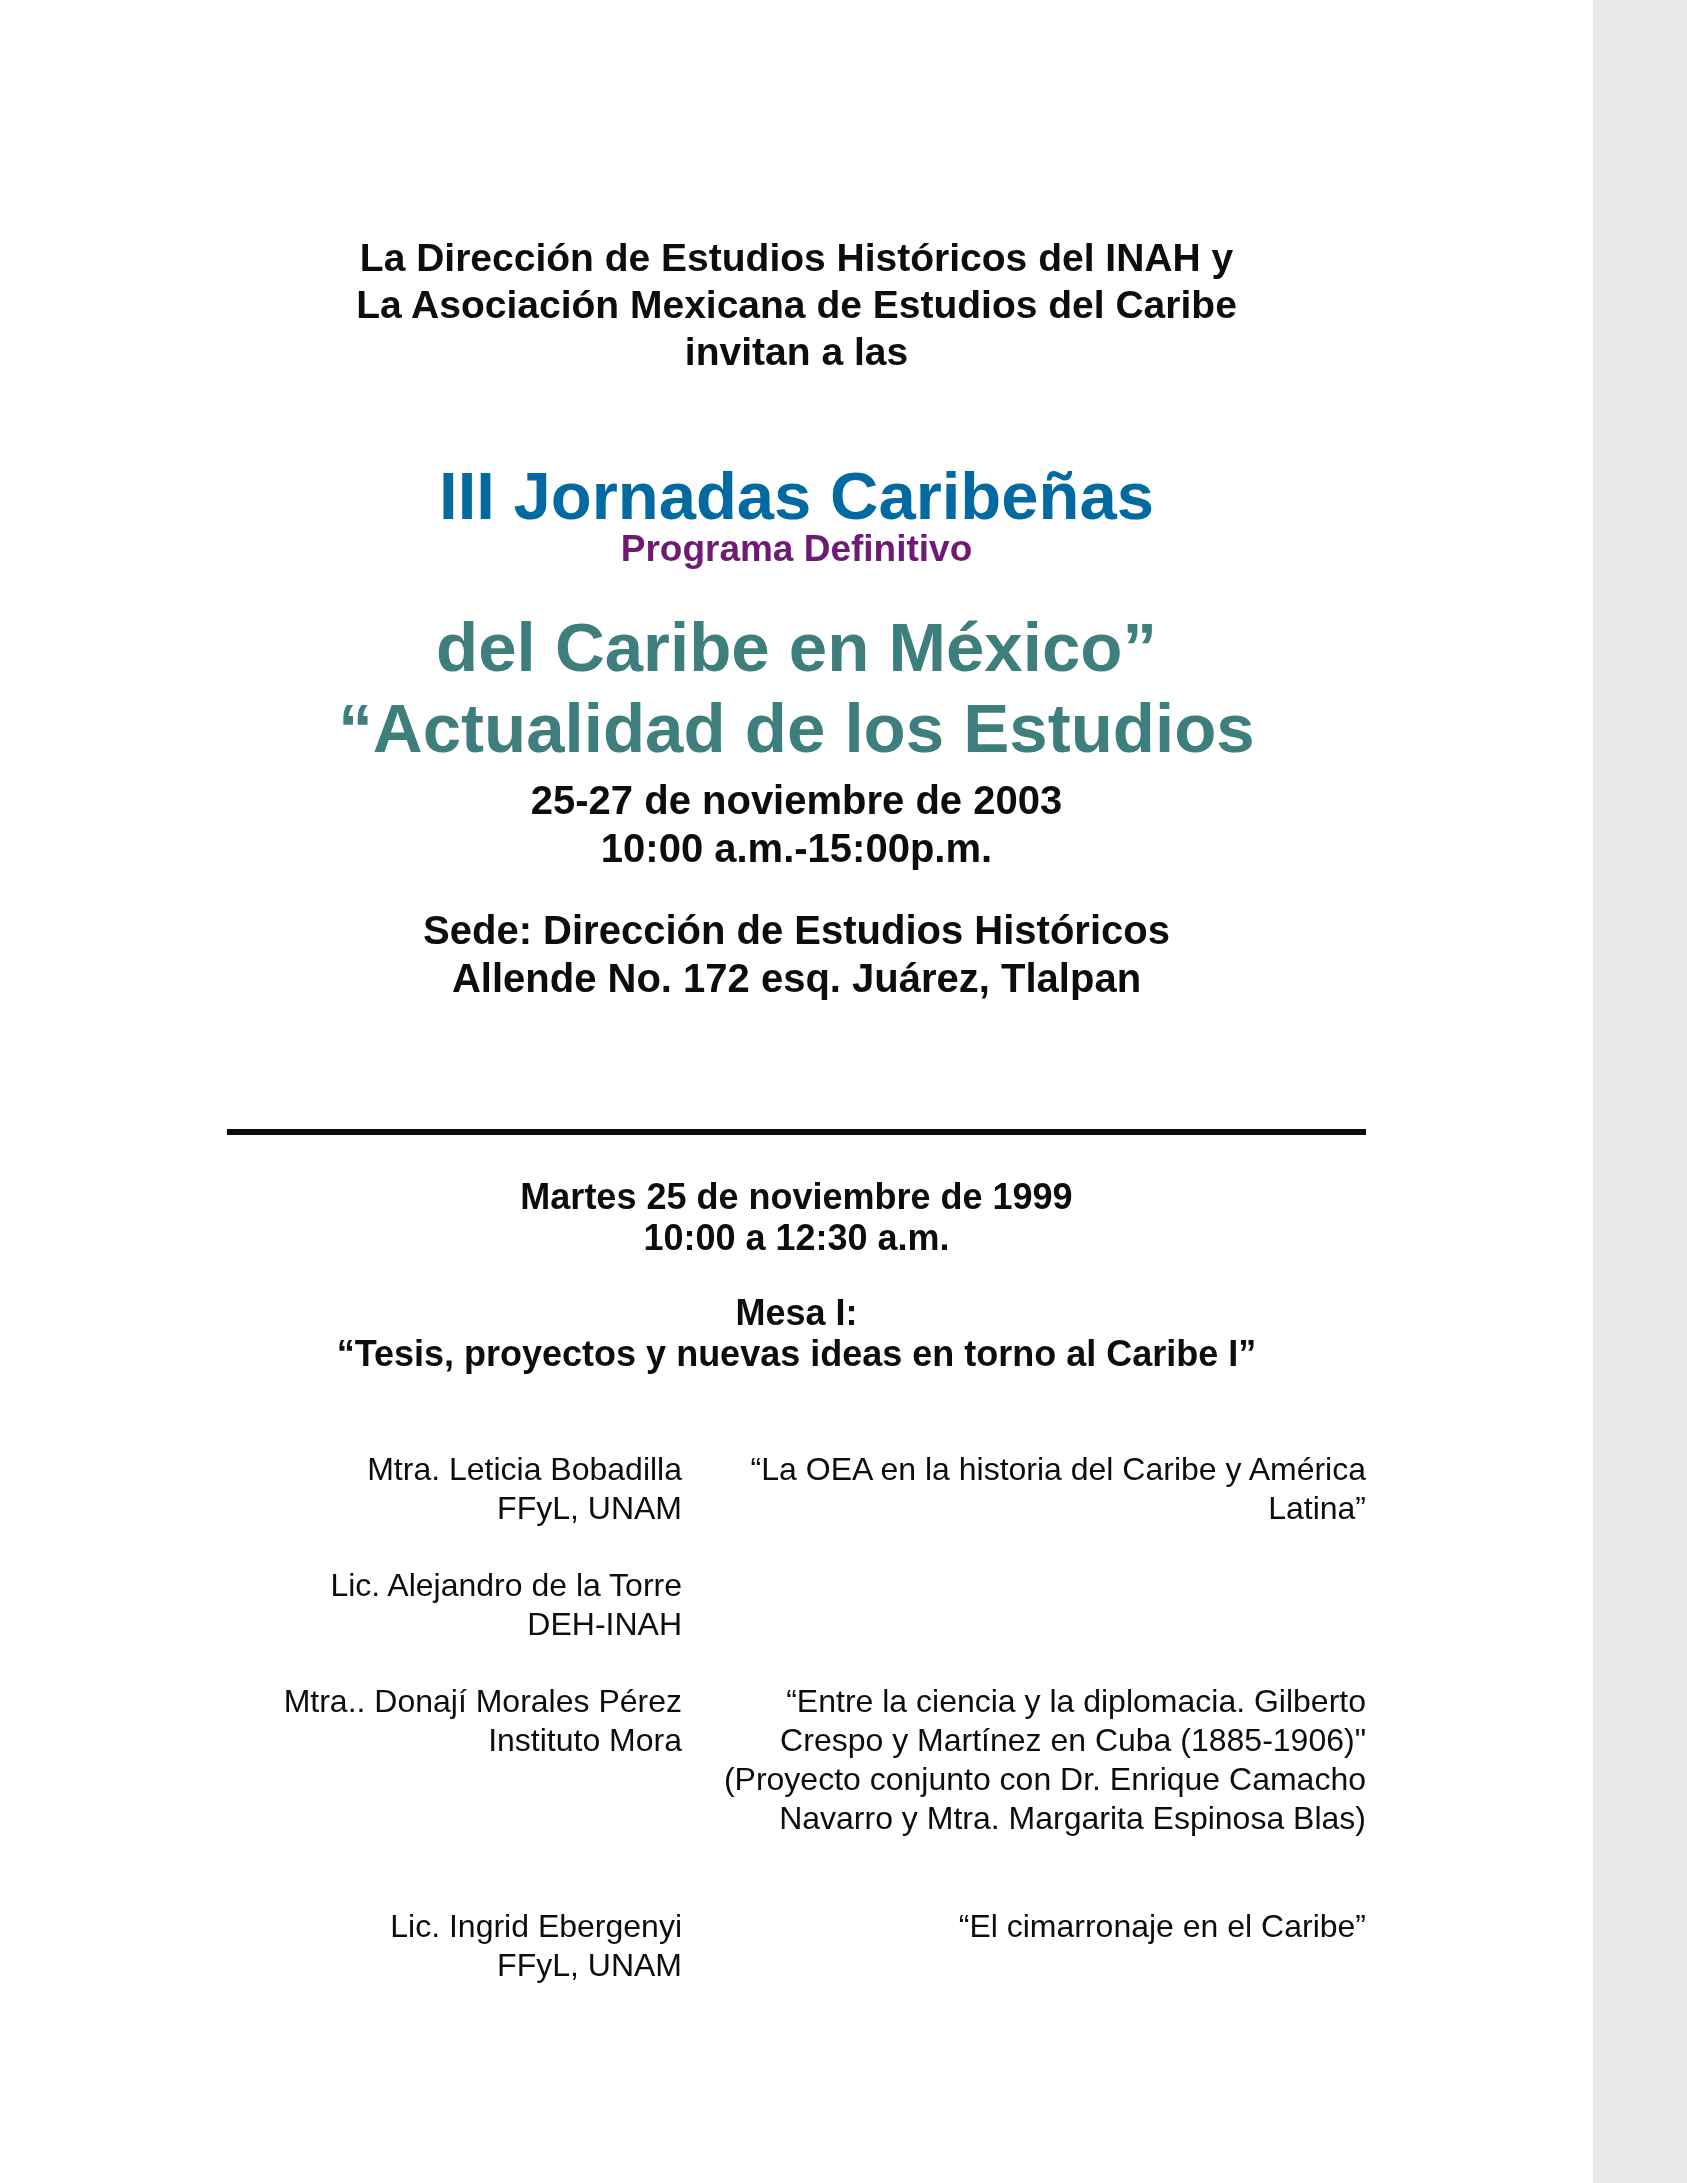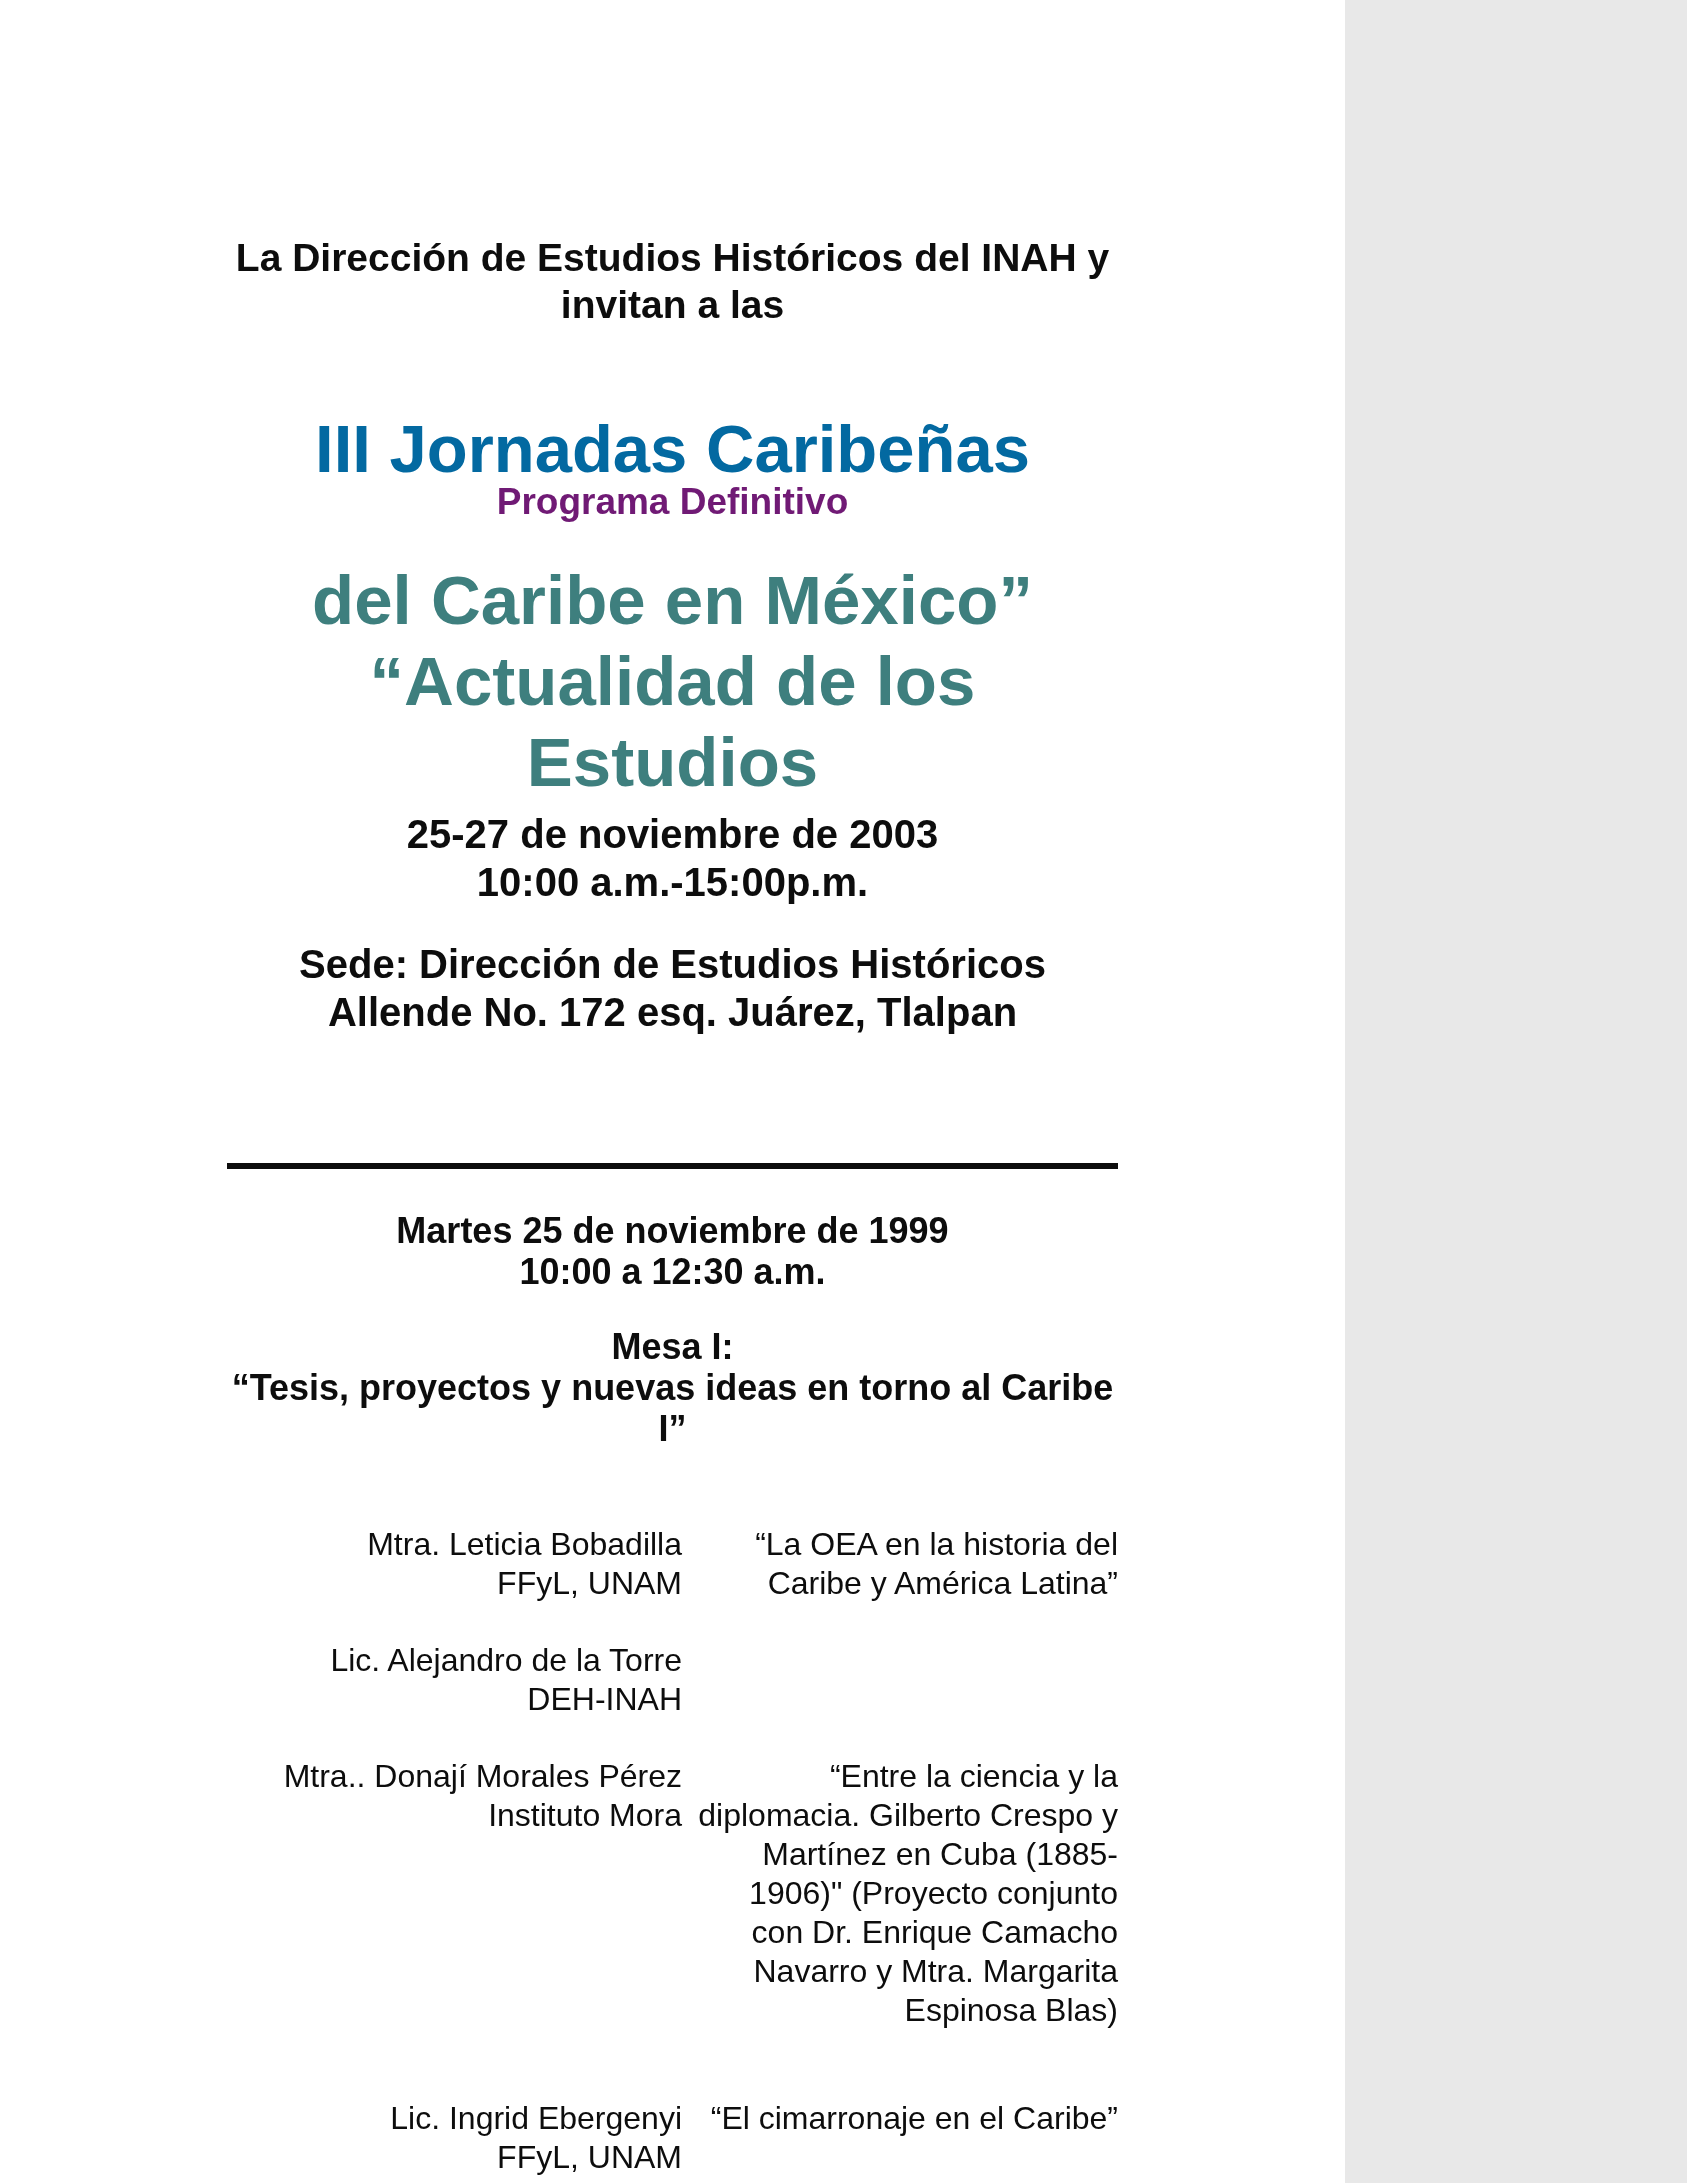--- a/index.html
+++ b/index.html
@@ -1,18 +1,18 @@
 <!DOCTYPE html>
 <html style="font-size:11px"><head>
 <meta charset="utf-8">
 <style>
   html, body { margin: 0; padding: 0; background: #e8e8e8; }
   .page {
     position: relative;
-    width: 1345px;
+    width: 1593px;
     height: 2183px;
     background: #ffffff;
     font-family: "Liberation Sans", sans-serif;
     color: #0d0d0d;
     box-sizing: border-box;
     padding: 234px 227px 0 227px;
     overflow: hidden;
   }
   .center { text-align: center; }
 
@@ -95,20 +95,21 @@
   .prow + .prow { margin-top: 38px; }
   .prow.gap-lg { margin-top: 69px; }
 </style>
 </head>
 <body>
 
 <div class="page">
 
   <div class="intro center">
     <div>La Dirección de Estudios Históricos del INAH y</div>
+    <div>La Asociación Mexicana de Estudios del Caribe</div>
     <div>invitan a las</div>
   </div>
 
   <div class="series-title center">III Jornadas Caribeñas</div>
   <div class="program-label center">Programa Definitivo</div>
 
   <div class="main-title center">
     <div>del Caribe en México”</div>
     <div>“Actualidad de los Estudios</div>
   </div>

